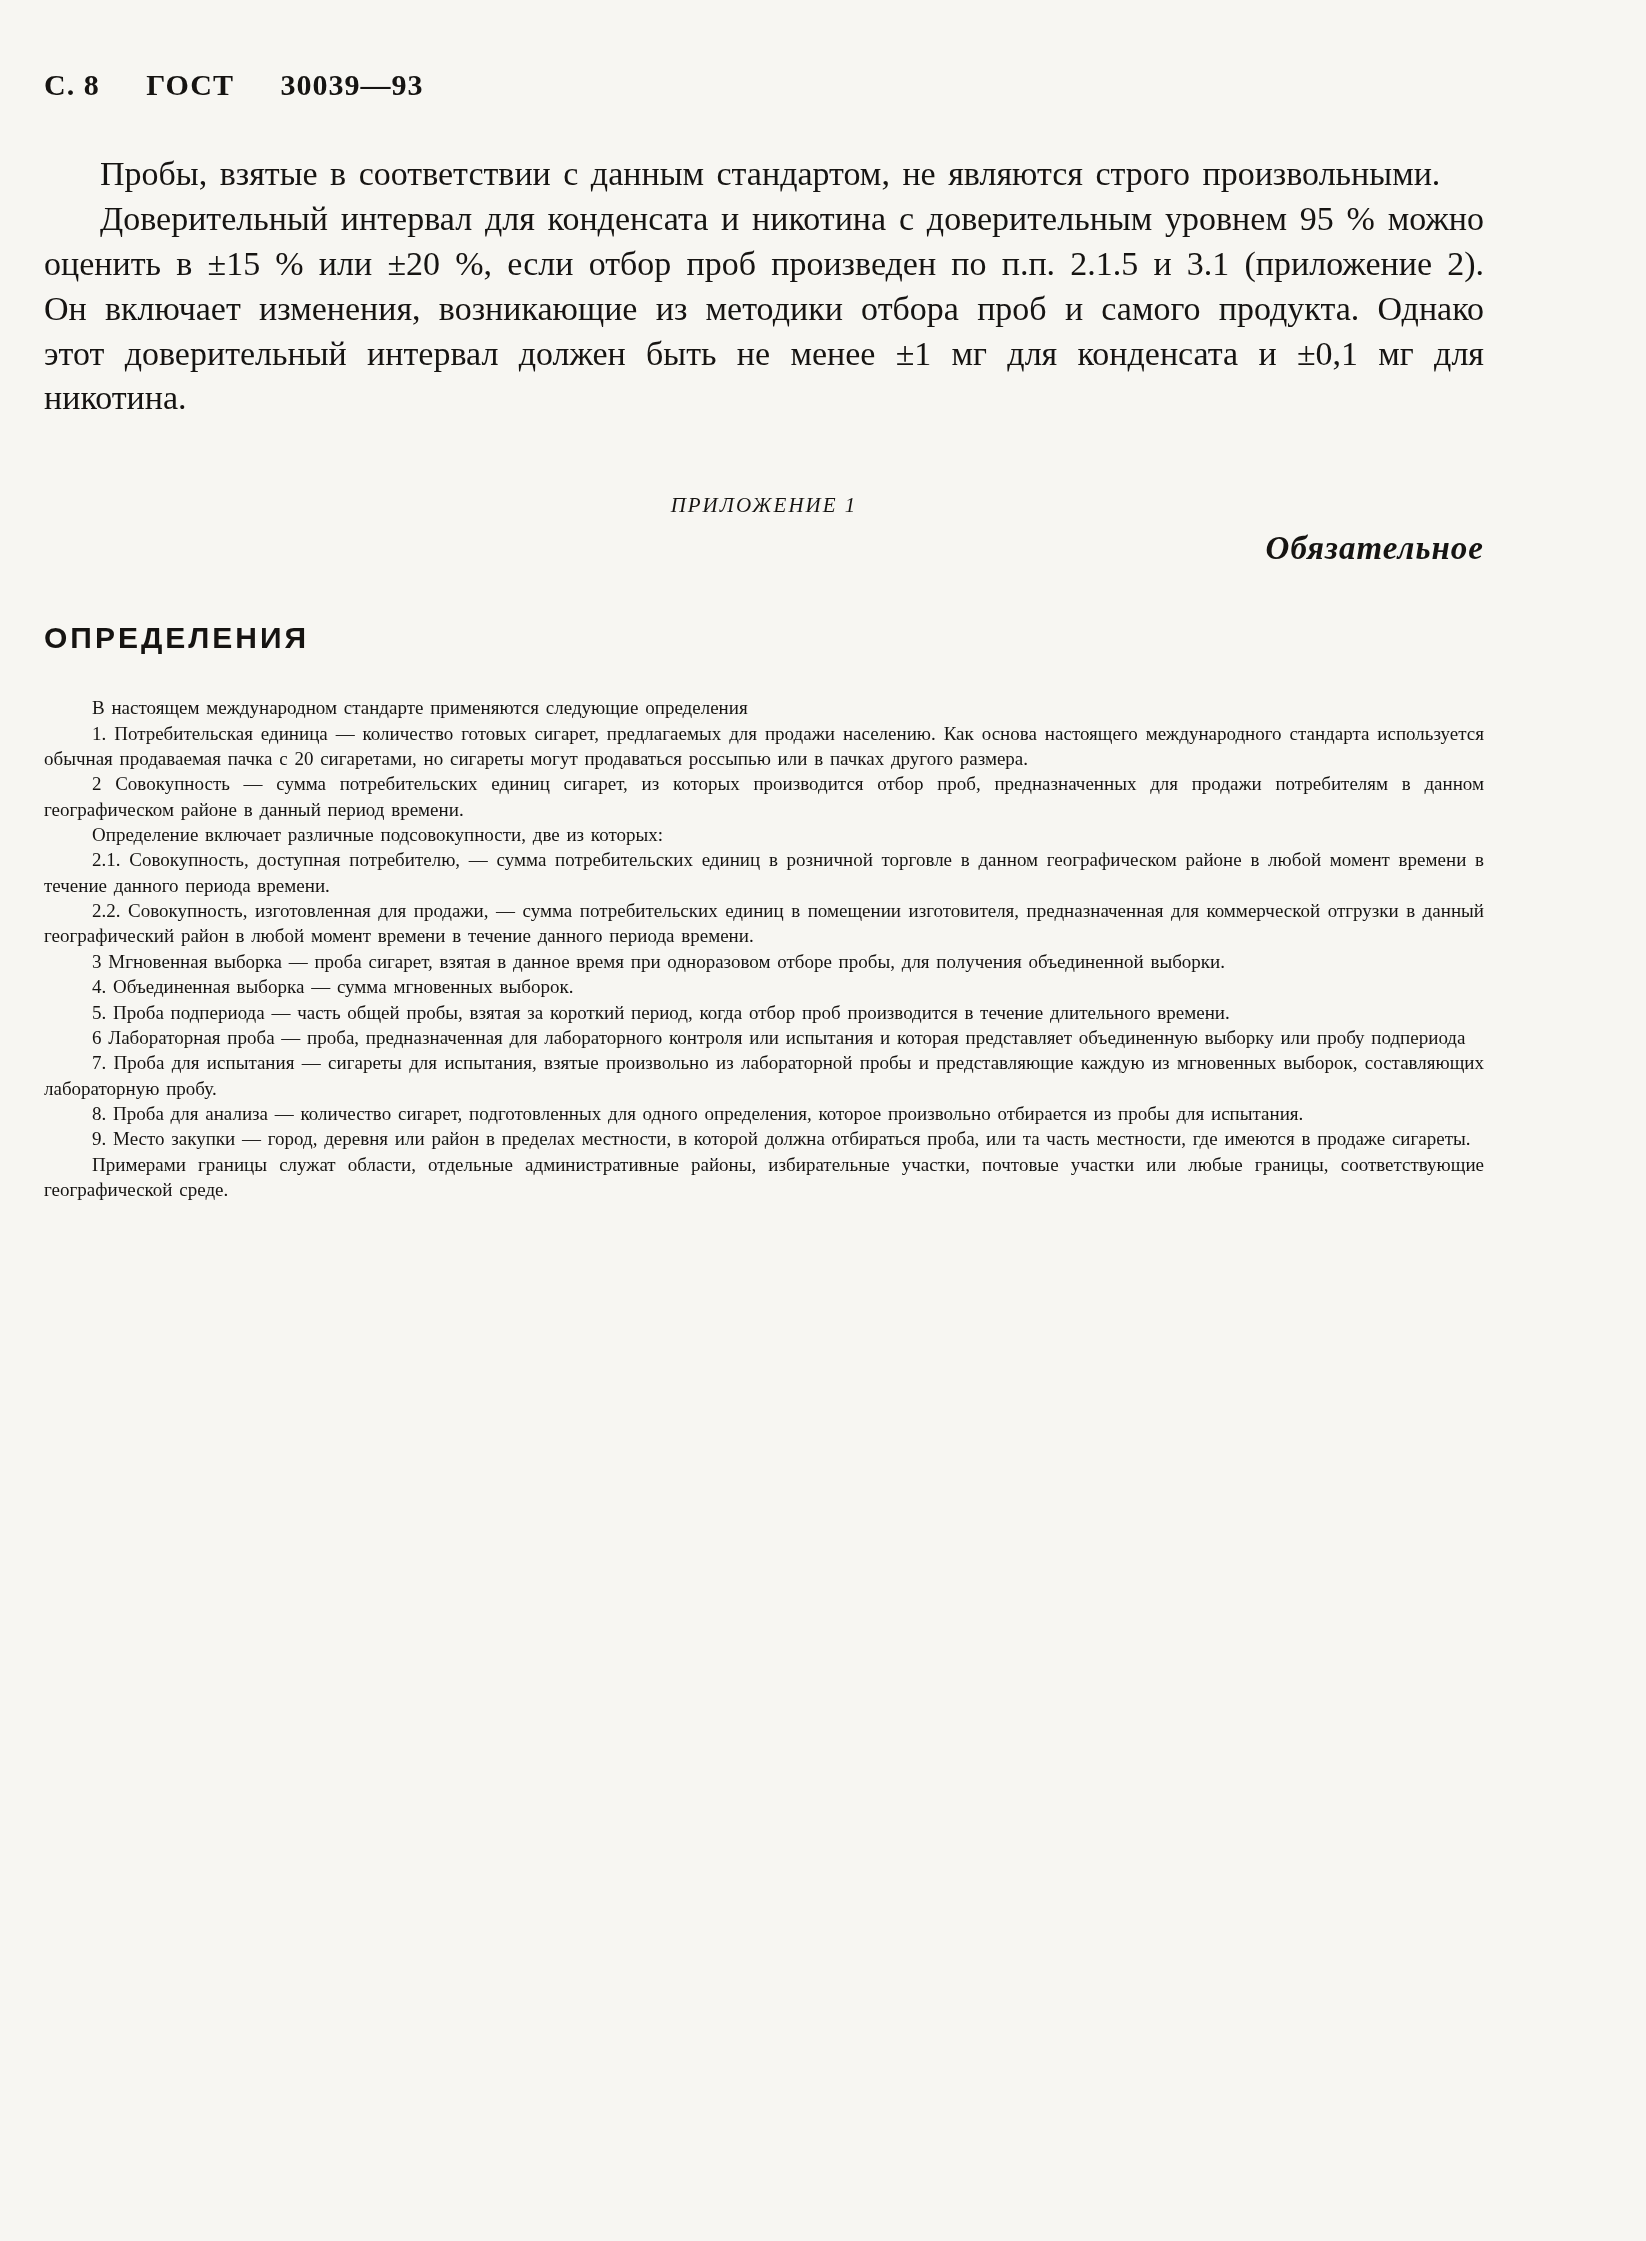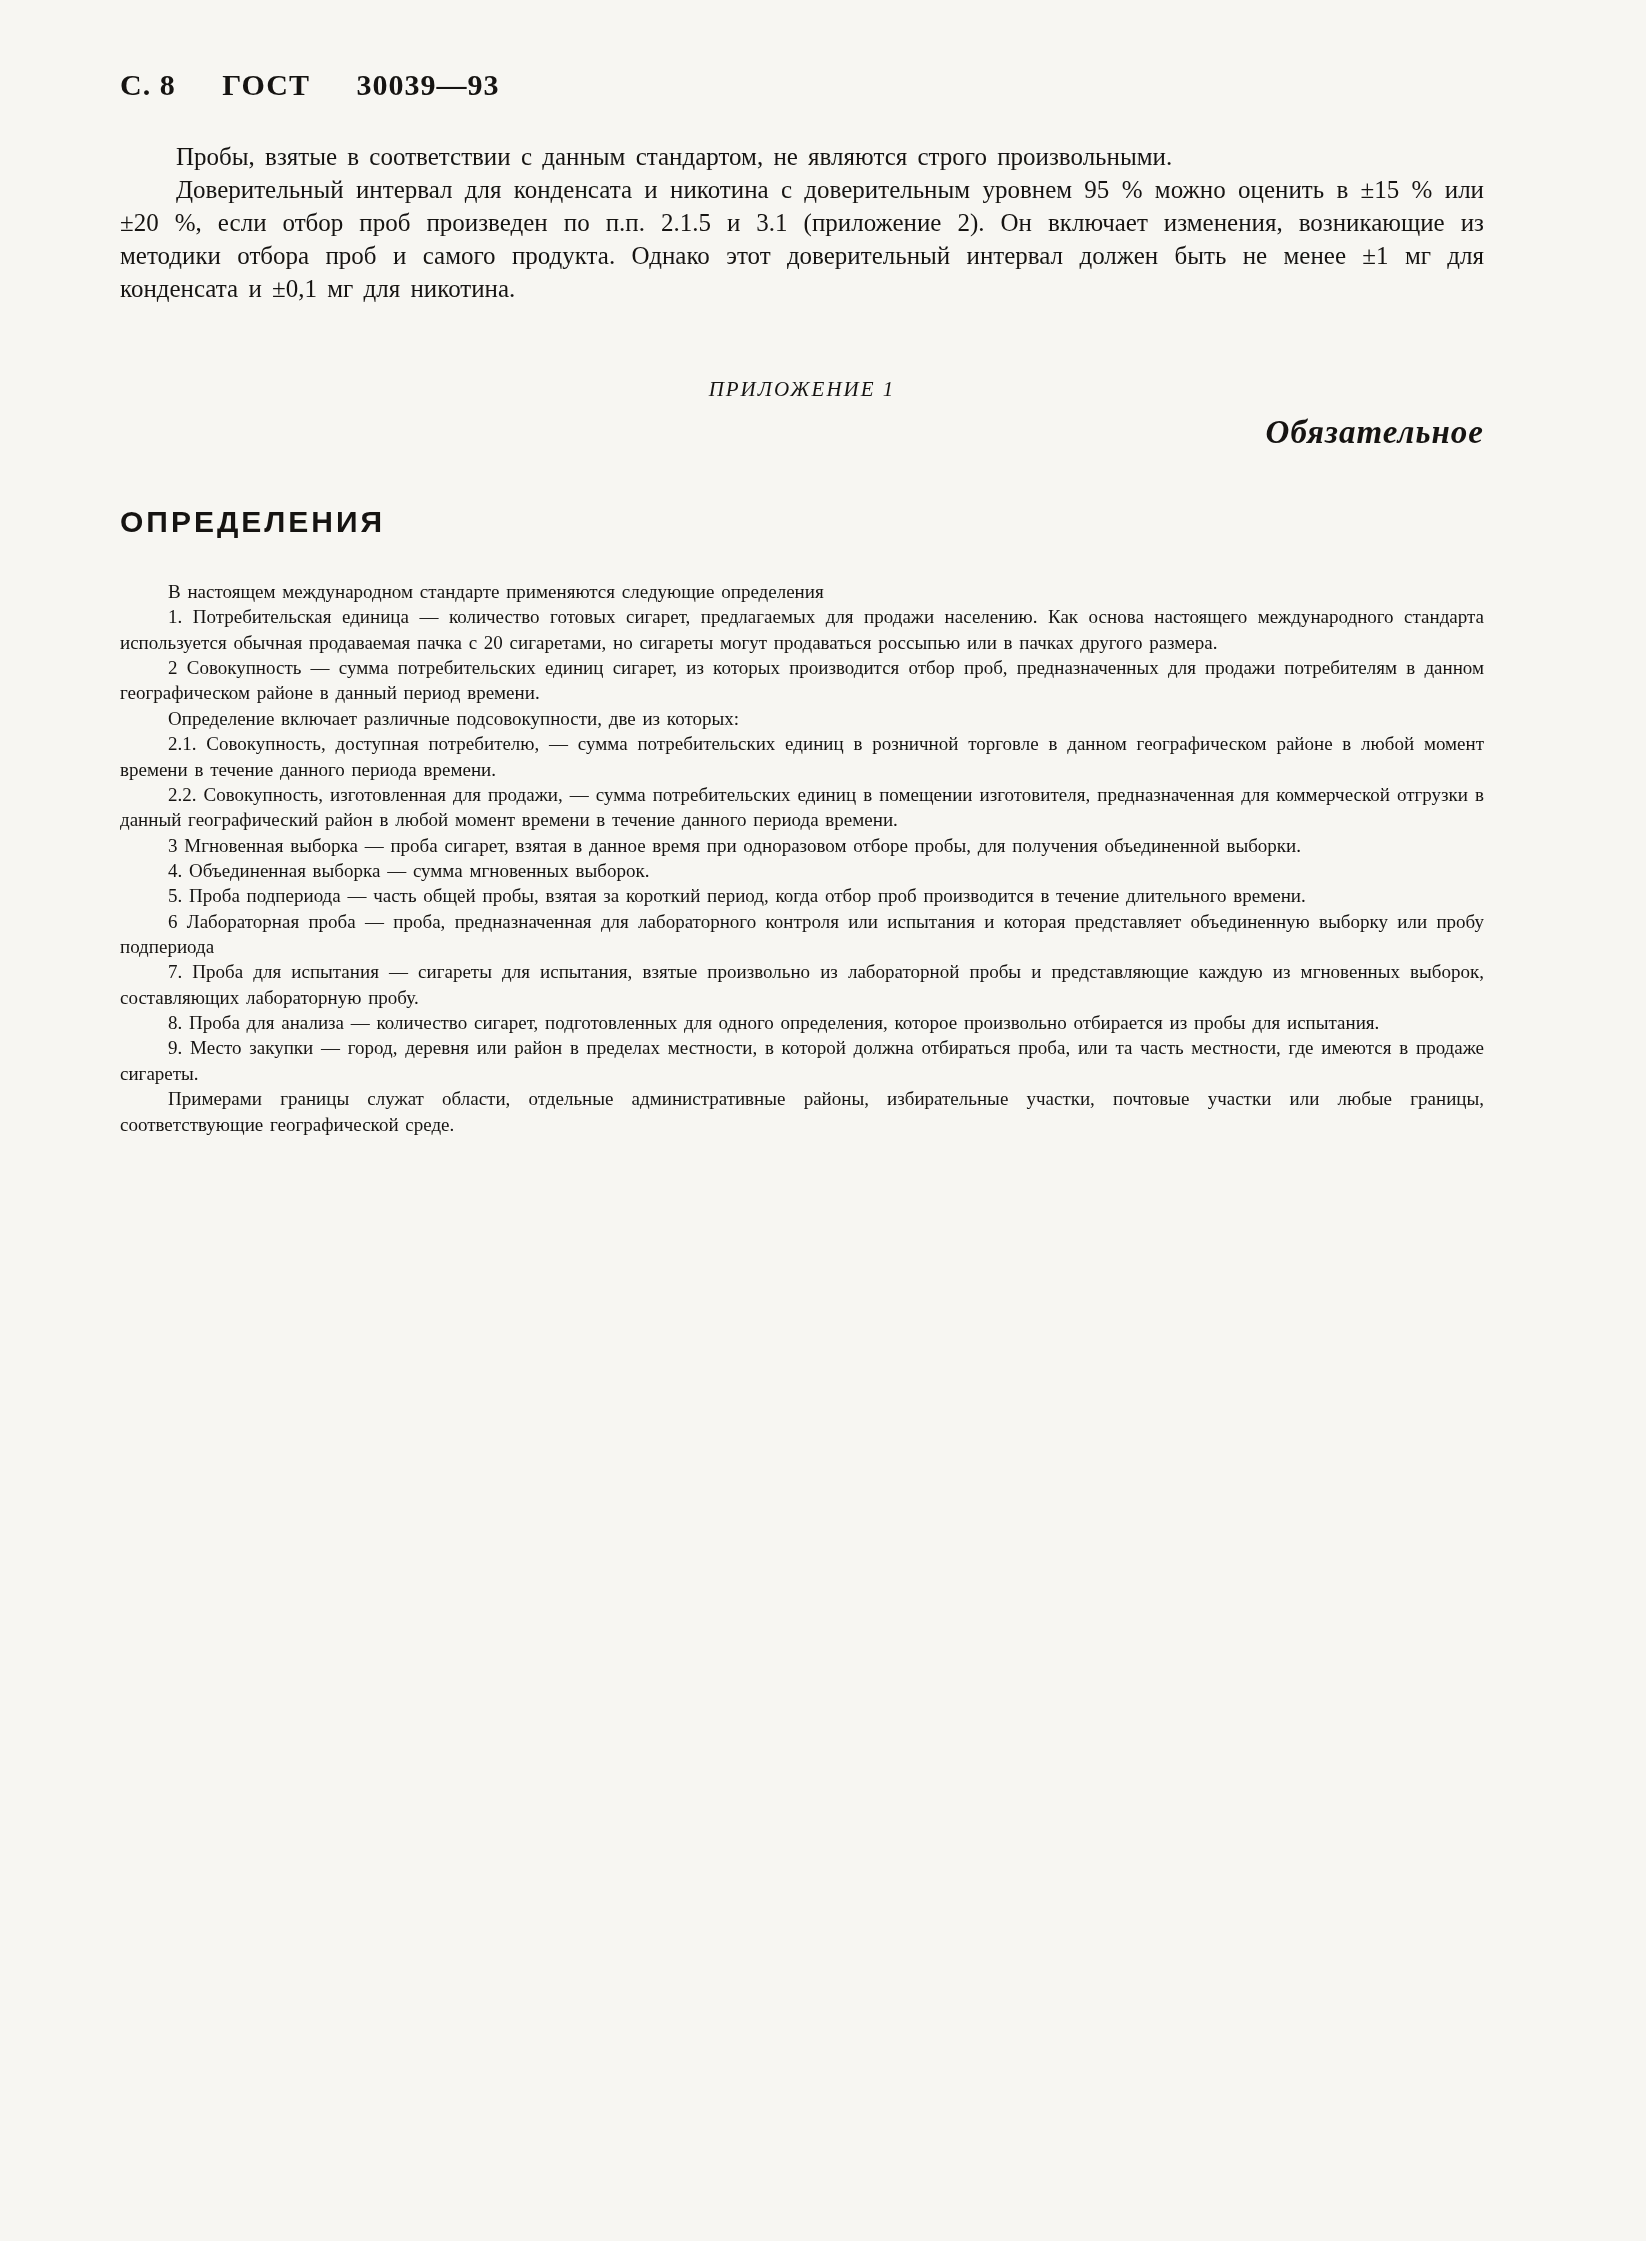--- a/index.html
+++ b/index.html
@@ -12,34 +12,34 @@
     background: #f7f6f2;
     color: #161412;
     font-family: "Liberation Serif", serif;
     overflow: hidden;
     position: relative;
   }
   .page {
     box-sizing: border-box;
     width: 1646px;
     height: 2241px;
-    padding: 68px 162px 60px 120px;
+    padding: 68px 162px 60px 44px;
   }
   .doc-header {
     font-weight: bold;
     font-size: 30px;
     letter-spacing: 1px;
     white-space: nowrap;
   }
   .doc-header .hdr-part {
     margin-right: 38px;
   }
   .intro {
-    margin-top: 38px;
-    font-size: 25px;
+    margin-top: 50px;
+    font-size: 34px;
     line-height: 1.32;
     text-align: justify;
   }
   .intro p {
     margin: 0;
     text-indent: 56px;
     word-spacing: 4px;
   }
   .appendix-title {
     margin-top: 72px;

